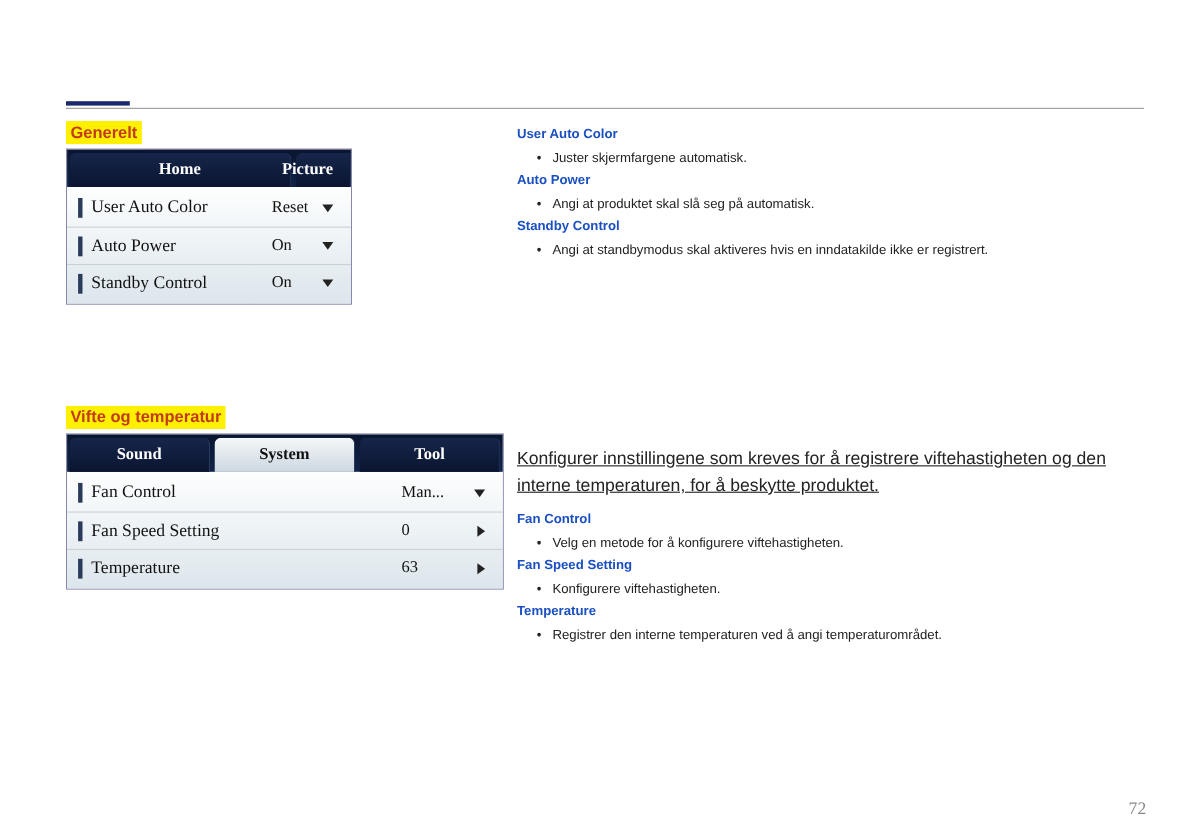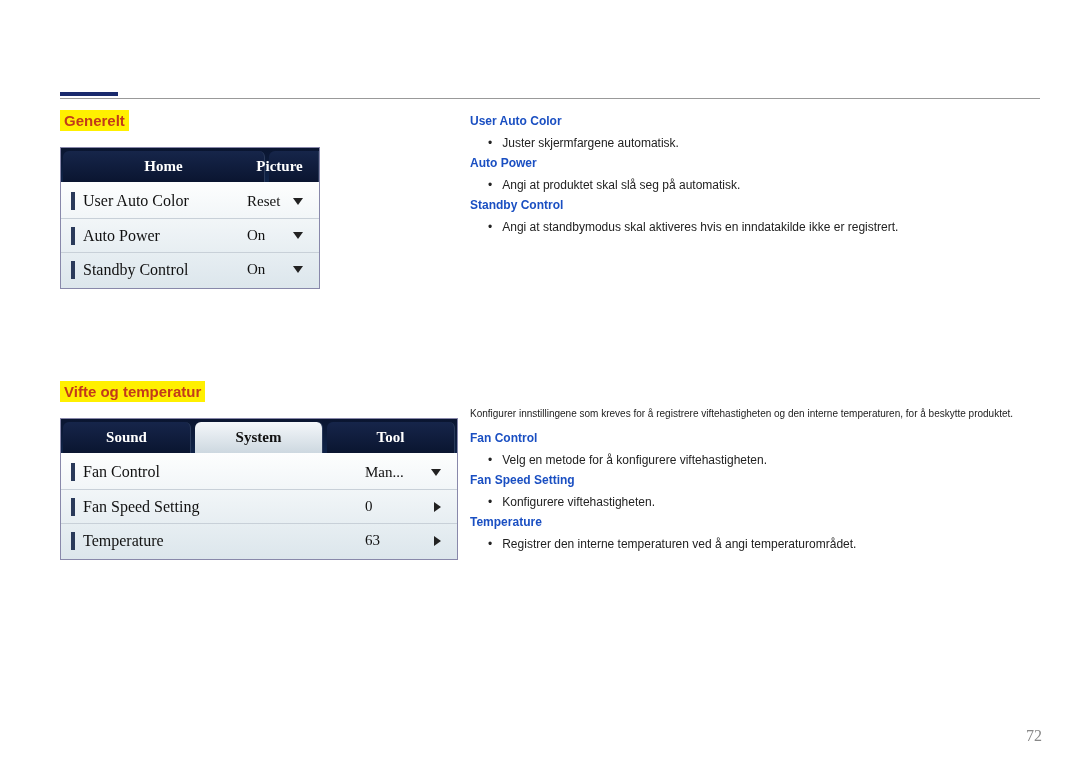--- a/index.html
+++ b/index.html
@@ -42,21 +42,21 @@
     flex: 1;
     padding-left: 10px;
   }
   .section-heading {
     display: inline-block;
     background: #fff000;
     color: #c23a1a;
     font-weight: bold;
     font-size: 15px;
     padding: 2px 4px;
-    margin-bottom: 16px;
+    margin-bottom: 4px;
   }
   
   .ui-panel {
     width: 260px;
     background: linear-gradient(#fff, #eaf2f5);
     border: 1px solid #88a;
   }
   .ui-panel.large {
     width: 398px;
   }
@@ -155,23 +155,24 @@
     margin-right: 10px;
   }
   .dash-note {
     margin: 2px 0 8px 32px;
     font-size: 11px;
     color: #888;
   }
   .dash-note .dash { font-size: 16px; vertical-align: -2px; margin-right: 3px; color: #666;}
   .dash-note b { color: #888; }
   .intro-line {
-    font-size: 10px;
+    font-size: 16px;
     margin-bottom: 10px;
     line-height: 1.5;
+    text-decoration: underline;
   }
   .section2 {
     margin-top: 92px;
   }
   .page-num {
     position: absolute;
     bottom: 18px;
     right: 38px;
     font-size: 16px;
     color: #888;

